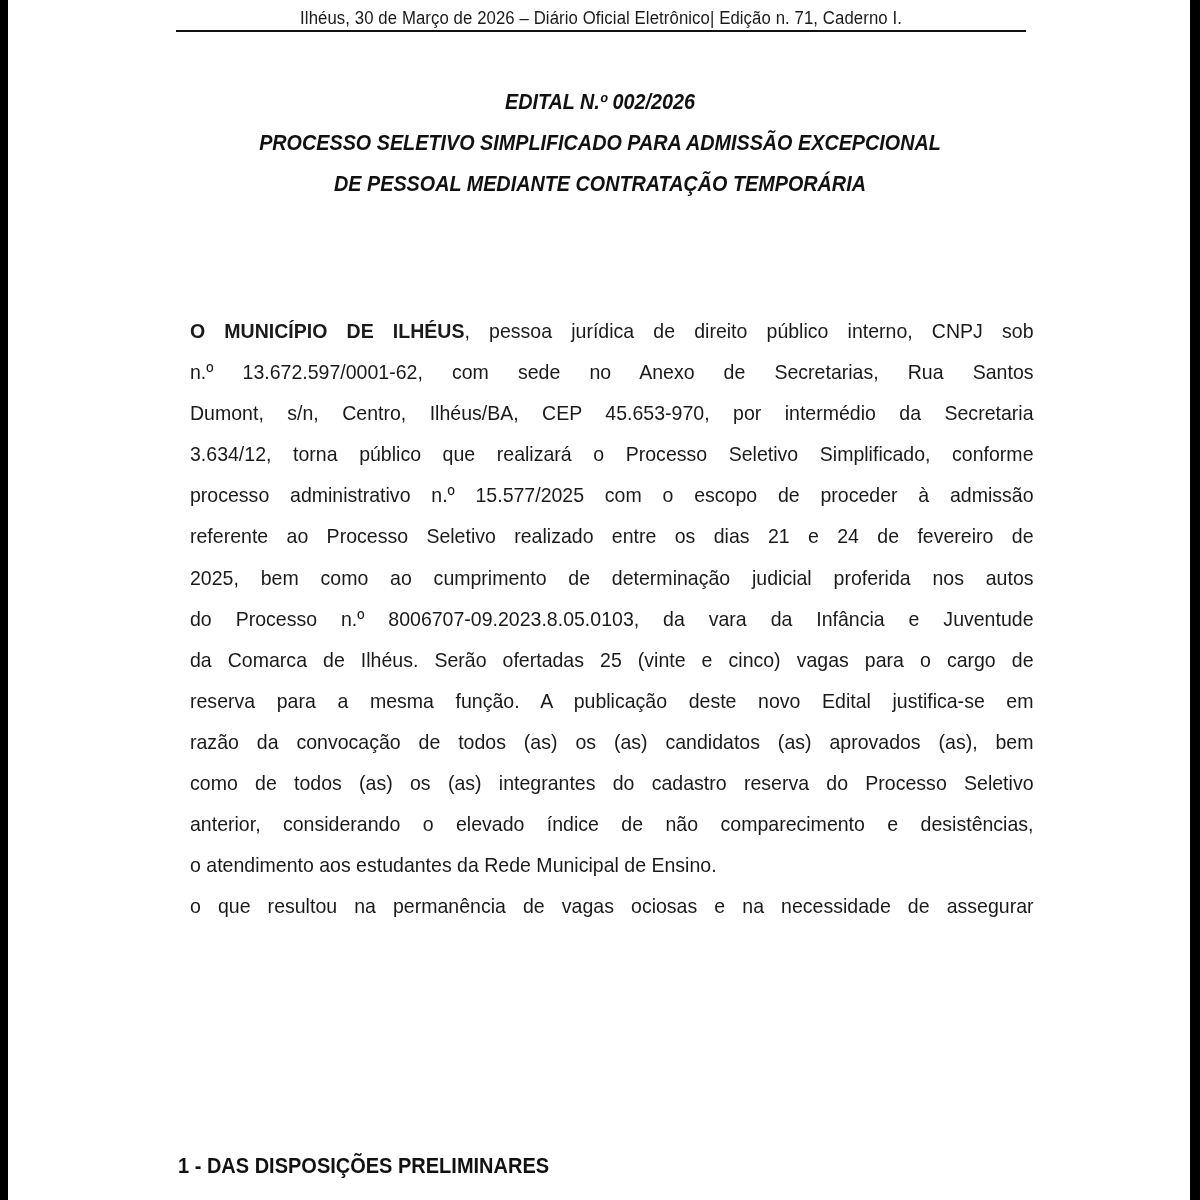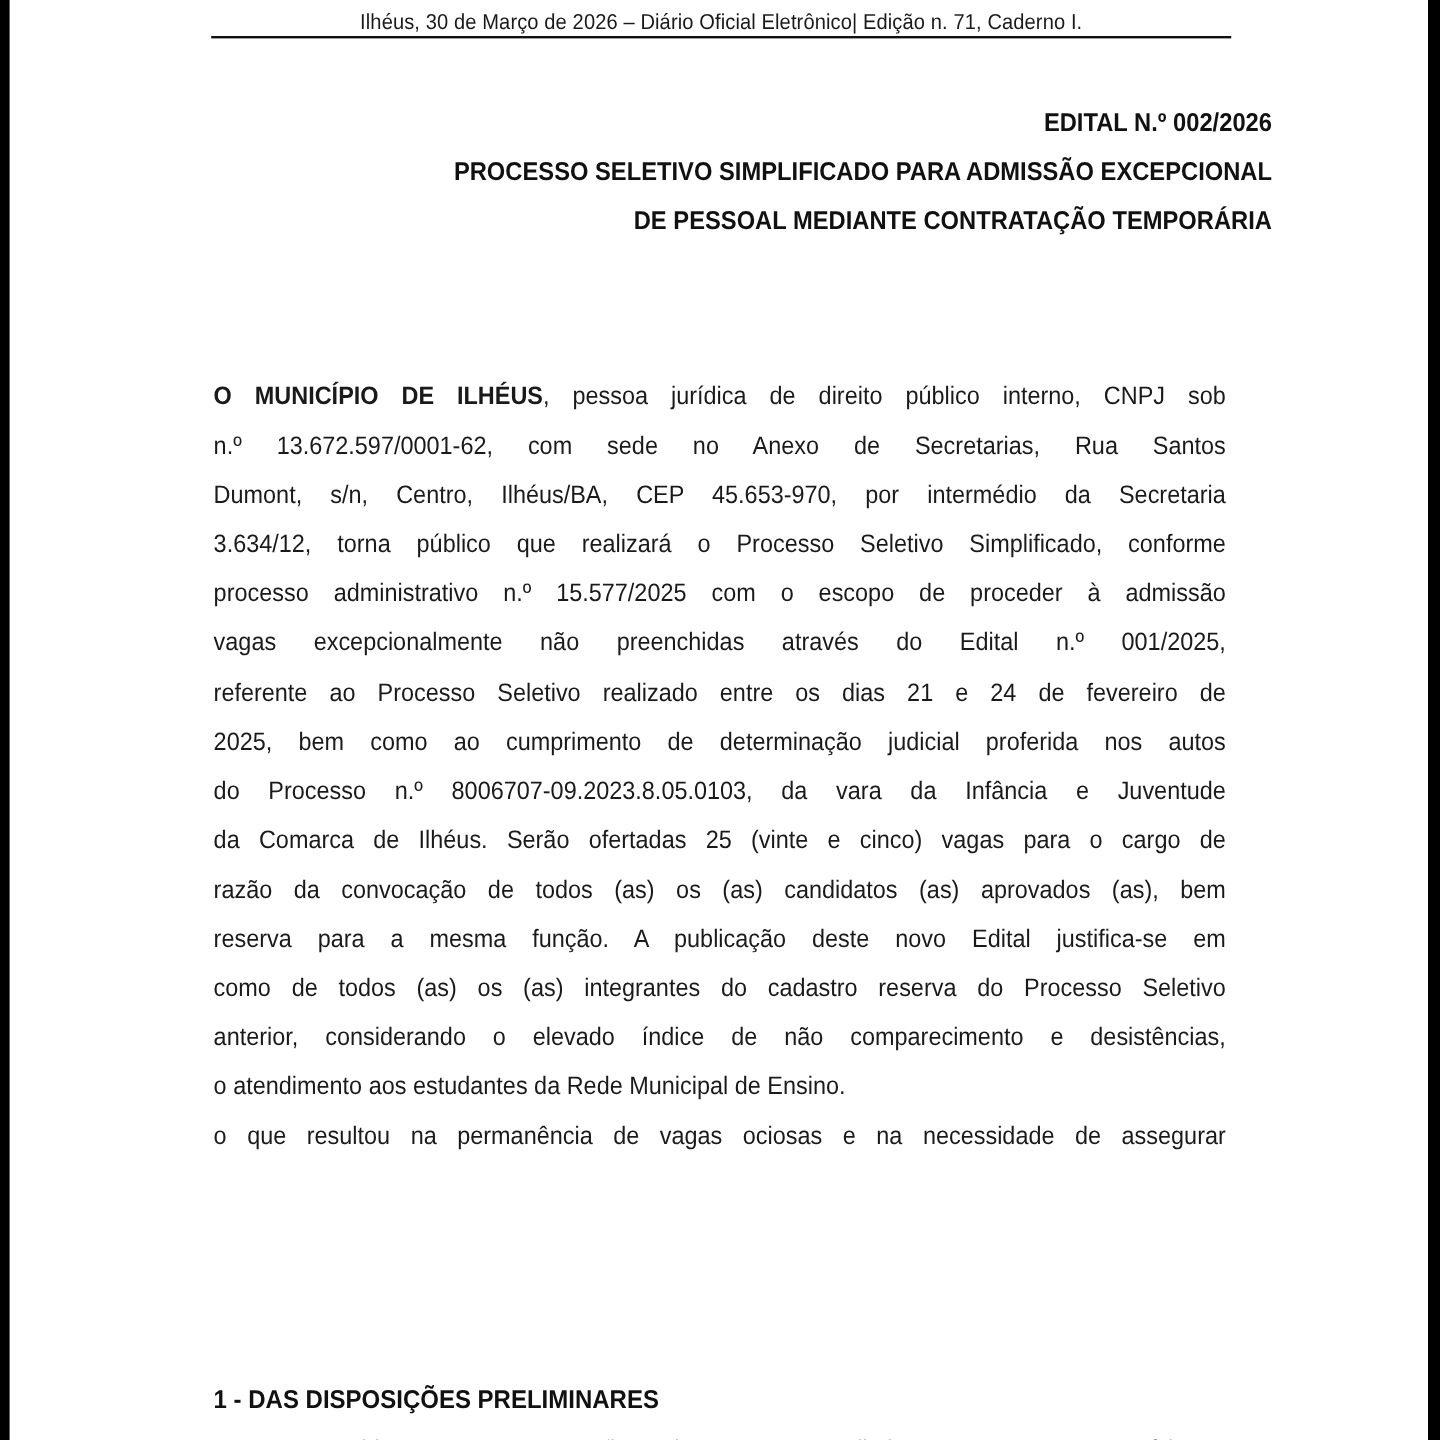--- a/index.html
+++ b/index.html
@@ -39,33 +39,34 @@
       color: #1a1a1a;
       transform: scaleX(0.93);
       transform-origin: left top;
       width: 914px;
     }
     .title-block {
       position: absolute;
       left: 100px;
       top: 82px;
       width: 1000px;
-      text-align: right;
+      text-align: center;
       font-weight: bold;
       font-size: 21.5px;
       line-height: 41px;
       color: #111;
+      font-style: italic;
     }
     .title-line {
       display: block;
       transform: scaleX(0.92);
     }
     .body-para {
       position: absolute;
-      left: 178px;
+      left: 190px;
       top: 310px;
       width: 844px;
       font-size: 21px;
       line-height: 41.1px;
       text-align: justify;
       color: #1a1a1a;
       text-decoration: underline;
     }
     .body-line {
       display: block;
@@ -138,27 +139,26 @@
     <span class="title-line">PROCESSO SELETIVO SIMPLIFICADO PARA ADMISSÃO EXCEPCIONAL</span>
     <span class="title-line">DE PESSOAL MEDIANTE CONTRATAÇÃO TEMPORÁRIA</span>
   </div>
 
   <div class="body-para">
     <span class="body-line"><span class="inner"><span class="lead-bold">O MUNICÍPIO DE ILHÉUS</span><span>, pessoa jurídica de direito público interno, CNPJ sob</span></span></span>
     <span class="body-line"><span class="inner">n.º 13.672.597/0001-62, com sede no Anexo de Secretarias, Rua Santos</span></span>
     <span class="body-line"><span class="inner">Dumont, s/n, Centro, Ilhéus/BA, CEP 45.653-970, por intermédio da Secretaria</span></span>
     <span class="body-line"><span class="inner">3.634/12, torna público que realizará o Processo Seletivo Simplificado, conforme</span></span>
     <span class="body-line"><span class="inner">processo administrativo n.º 15.577/2025 com o escopo de proceder à admissão</span></span>
-    <span class="body-line"><span class="inner">vagas excepcionalmente não preenchidas através do Edital n.º 001/2025,</span></span>
     <span class="body-line"><span class="inner">referente ao Processo Seletivo realizado entre os dias 21 e 24 de fevereiro de</span></span>
     <span class="body-line"><span class="inner">2025, bem como ao cumprimento de determinação judicial proferida nos autos</span></span>
     <span class="body-line"><span class="inner">do Processo n.º 8006707-09.2023.8.05.0103, da vara da Infância e Juventude</span></span>
     <span class="body-line"><span class="inner">da Comarca de Ilhéus.  Serão ofertadas 25 (vinte e cinco) vagas para o cargo de</span></span>
+    <span class="body-line"><span class="inner">reserva para a mesma função. A publicação deste novo Edital justifica-se em</span></span>
     <span class="body-line"><span class="inner">razão da convocação de todos (as) os (as) candidatos (as) aprovados (as), bem</span></span>
-    <span class="body-line"><span class="inner">reserva para a mesma função. A publicação deste novo Edital justifica-se em</span></span>
     <span class="body-line"><span class="inner">como de todos (as) os (as) integrantes do cadastro reserva do Processo Seletivo</span></span>
     <span class="body-line"><span class="inner">anterior, considerando o elevado índice de não comparecimento e desistências,</span></span>
     <span class="body-line last"><span class="inner">o atendimento aos estudantes da Rede Municipal de Ensino.</span></span>
     <span class="body-line"><span class="inner">o que resultou na permanência de vagas ociosas e na necessidade de assegurar</span></span>
   </div>
 
   <div class="section-heading">1 - DAS DISPOSIÇÕES PRELIMINARES</div>
 
   <div class="clipped-line">
     <span>1.1 - Considera-se, para os fins do presente edital, contratação temporária a</span>

